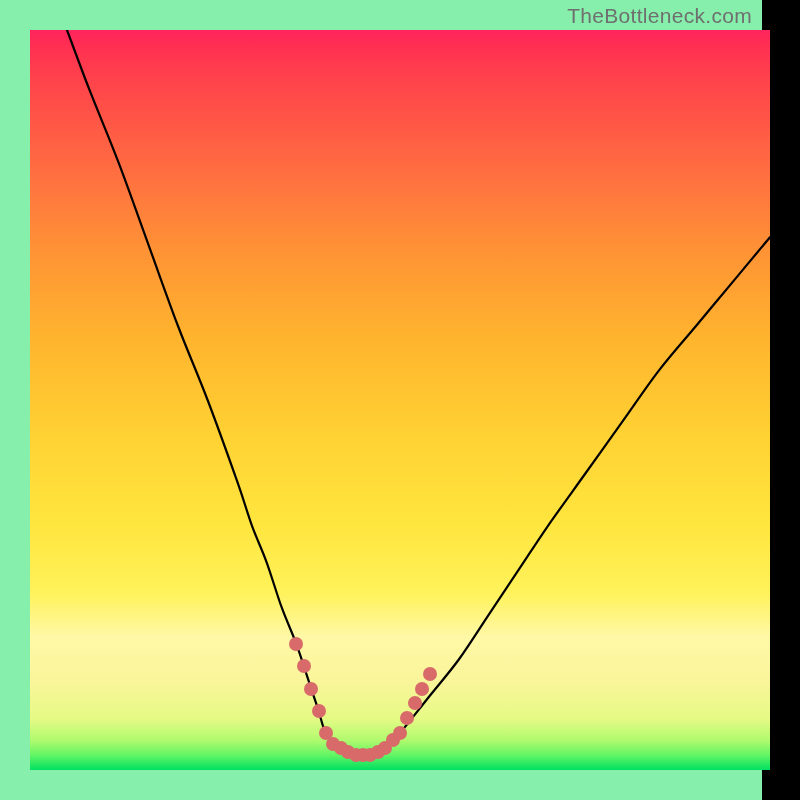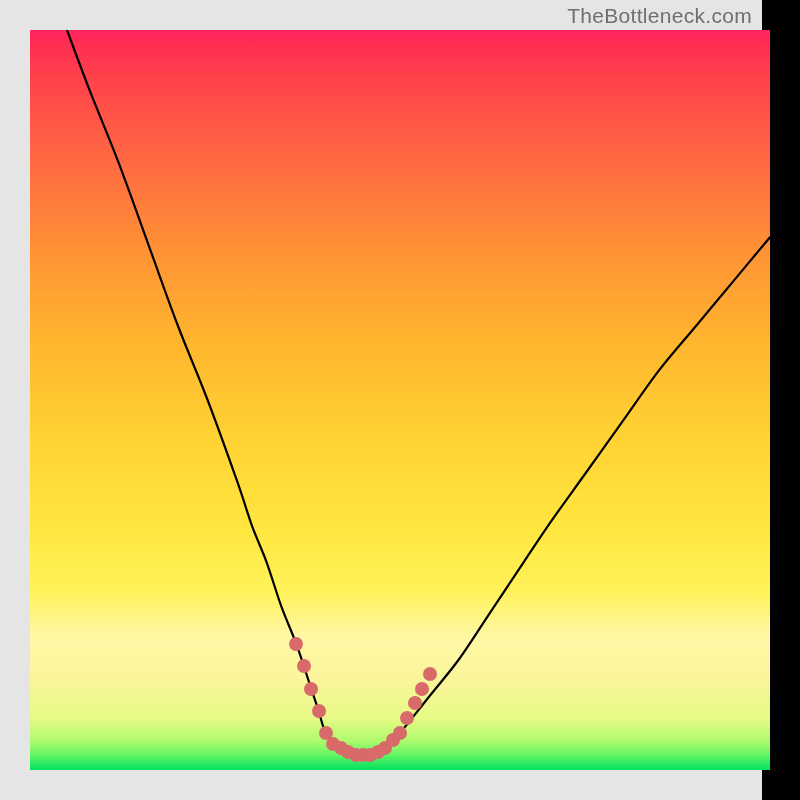--- a/index.html
+++ b/index.html
@@ -8,21 +8,21 @@
     width: 800px;
     height: 800px;
     background: #000;
     overflow: hidden;
     font-family: Arial, Helvetica, sans-serif;
   }
   .frame {
     position: relative;
     width: 762px;
     height: 800px;
-    background: #e5e5e5;
+    background: #86efac;
   }
   .plot-area {
     position: absolute;
     left: 30px;
     top: 30px;
     width: 740px;
     height: 740px;
     background: linear-gradient(to top,
       #00e060 0%,
       #62f565 2%,

